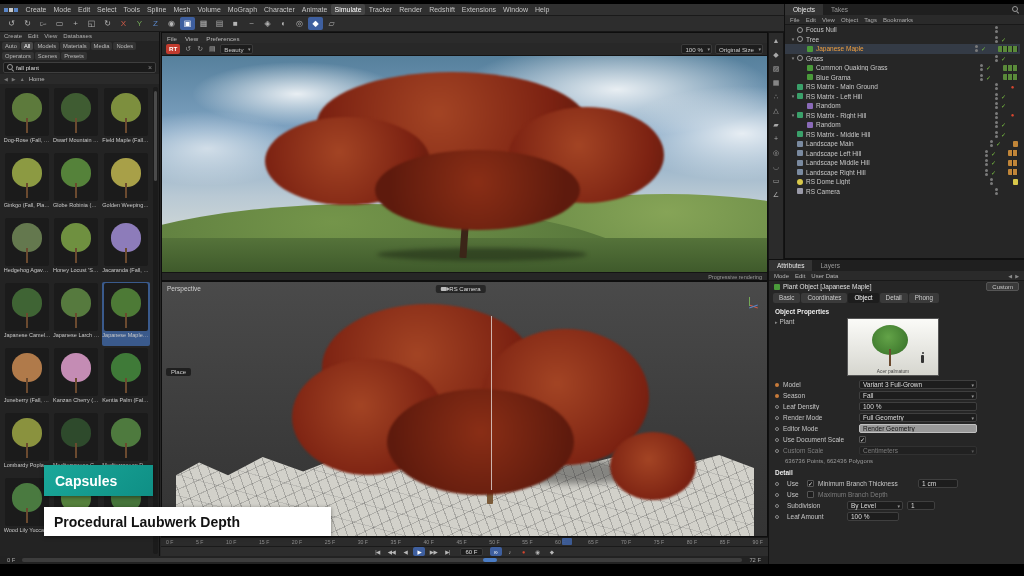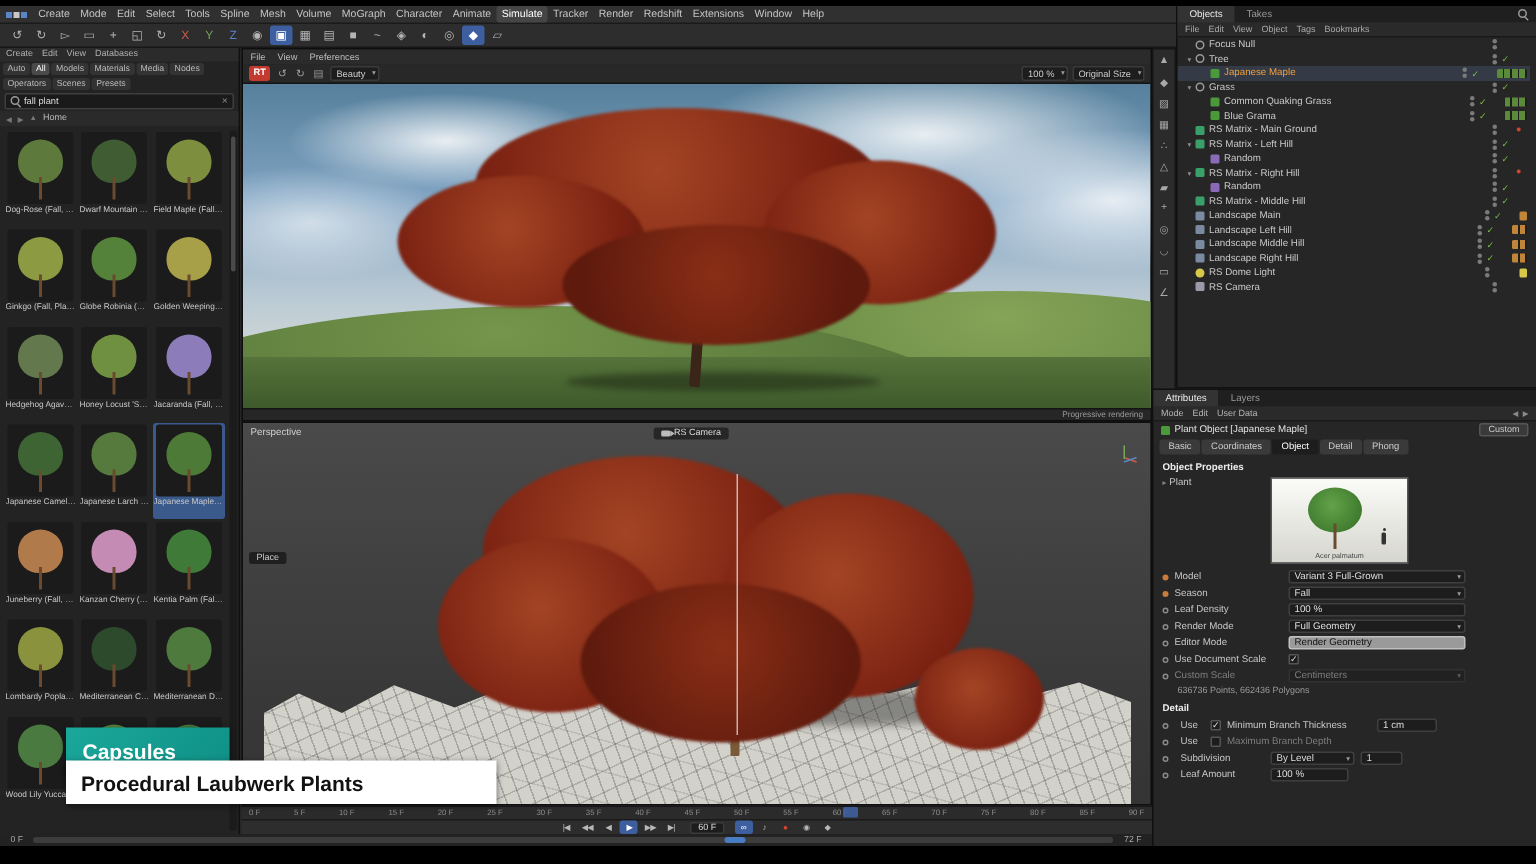--- a/index.html
+++ b/index.html
@@ -196,21 +196,21 @@
   .transport { position:absolute; left:161px; top:542px; width:607px; height:10px; background:#2d2d2d; display:flex; align-items:center; justify-content:center; gap:2px; border-top:1px solid #1a1a1a; }
   .tr-icon { min-width:12px; height:9px; font-size:5.5px; color:#b8b8b8; display:flex; align-items:center; justify-content:center; border-radius:2px; padding:0 1px; letter-spacing:-0.5px; }
   .tr-icon.active { background:#3e5f9f; color:#fff; }
   .frame-field { background:#1d1d1d; border:1px solid #3a3a3a; font-size:6px; color:#ddd; padding:0 4px; height:8px; line-height:7px; border-radius:2px; margin:0 5px; }
   .rangebar { position:absolute; left:0; top:552px; width:768px; height:8px; background:#222; display:flex; align-items:center; font-size:5.8px; color:#aaa; padding:0 7px; gap:7px; }
   .range-track { flex:1; height:4px; background:#2f2f2f; border-radius:2px; position:relative; }
   .range-fill { position:absolute; left:0; top:0; height:100%; width:100%; background:#3d3d3d; border-radius:2px; }
   .range-tick { position:absolute; left:64%; top:0; width:14px; height:100%; background:#4a7cc4; border-radius:2px; }
 
   
-  .chip-capsules { position:absolute; left:44px; top:485px; width:109px; height:31px; background:linear-gradient(135deg,#1aa89a,#0f8f85); color:#fff; font-weight:bold; font-size:14px; display:flex; align-items:center; padding-left:11px; box-shadow:0 1px 4px rgba(0,0,0,.45); z-index:20; }
+  .chip-capsules { position:absolute; left:44px; top:465px; width:109px; height:31px; background:linear-gradient(135deg,#1aa89a,#0f8f85); color:#fff; font-weight:bold; font-size:14px; display:flex; align-items:center; padding-left:11px; box-shadow:0 1px 4px rgba(0,0,0,.45); z-index:20; }
   .chip-title { position:absolute; left:44px; top:507px; width:287px; height:29px; background:#fff; color:#121212; font-weight:bold; font-size:14px; display:flex; align-items:center; padding-left:10px; box-shadow:0 1px 4px rgba(0,0,0,.45); z-index:20; }
 </style>
 </head>
 <body>
 
 <div class="stage">
   <div class="app">
 
     <div class="menubar">
       <span class="logo">
@@ -1058,14 +1058,14 @@
       <span class="range-track">
         <span class="range-fill"></span>
         <span class="range-tick"></span>
       </span>
       <span>72 F</span>
     </div>
 
   </div>
 
   <div class="chip-capsules">Capsules</div>
-  <div class="chip-title">Procedural Laubwerk Plants</div>
+  <div class="chip-title">Procedural Laubwerk Depth</div>
 </div>
 
 </body></html>

